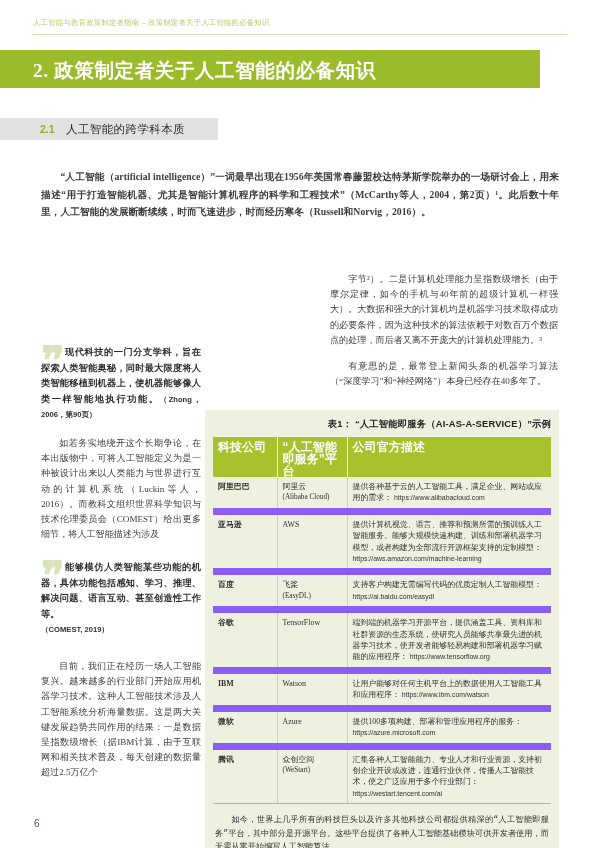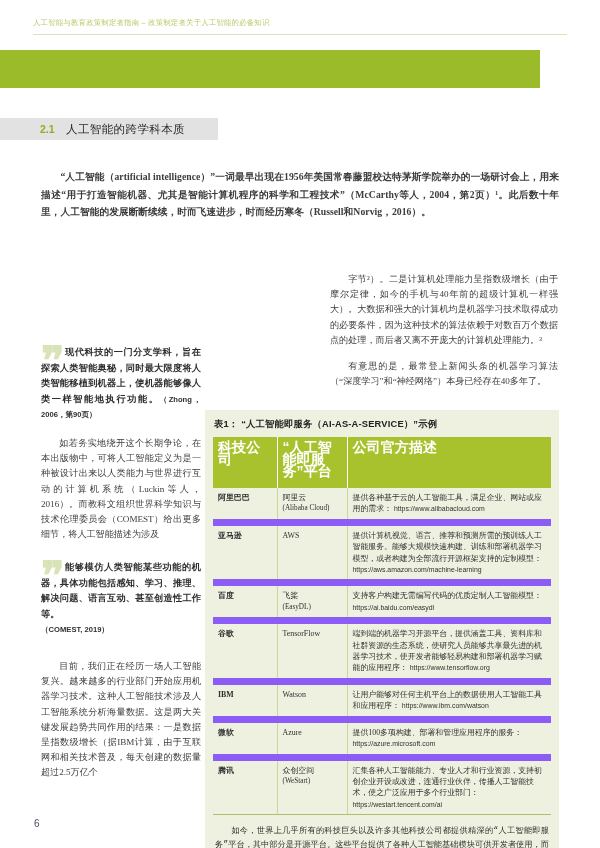--- a/index.html
+++ b/index.html
@@ -48,27 +48,26 @@
     left: 0;
     top: 50px;
     width: 540px;
     height: 38px;
     background: #9cbb2a;
   }
   .chapter-title {
     position: absolute;
     left: 33px;
     top: 57px;
-    font-family: Liberation Sans, sans-serif;
+    font-family: Liberation Serif, serif;
     font-size: 19.5px;
     font-weight: bold;
     color: #ffffff;
     letter-spacing: 0.6px;
     white-space: nowrap;
-    margin-top: 44px;
   }
 
   
   .section-band {
     position: absolute;
     left: 0;
     top: 118px;
     width: 218px;
     height: 22px;
     background: #e2e2e2;
@@ -170,36 +169,37 @@
     box-sizing: border-box;
   }
   .table-caption {
     font-family: "Liberation Sans", "DejaVu Sans", sans-serif;
     font-size: 9.3px;
     font-weight: bold;
     color: #222222;
     margin: 1px 0 6px 1px;
     letter-spacing: 0.2px;
     white-space: nowrap;
+    text-align: right;
   }
   table.ai-table {
     width: 100%;
     border-collapse: collapse;
     table-layout: fixed;
   }
   table.ai-table th {
     background: #a8c22e;
     color: #ffffff;
     font-family: "Liberation Sans", "DejaVu Sans", sans-serif;
-    font-size: 14px;
+    font-size: 12px;
     font-weight: bold;
     line-height: 12px;
     text-align: left;
     vertical-align: top;
-    padding: 4px 5px 11px 5px;
+    padding: 4px 5px 0 5px;
     border-right: 1px solid #ffffff;
     letter-spacing: 0.1px;
   }
   table.ai-table th:last-child { border-right: none; }
   table.ai-table td {
     font-family: "Liberation Serif", "DejaVu Serif", serif;
     font-size: 7.9px;
     line-height: 11.4px;
     color: #303030;
     vertical-align: top;

